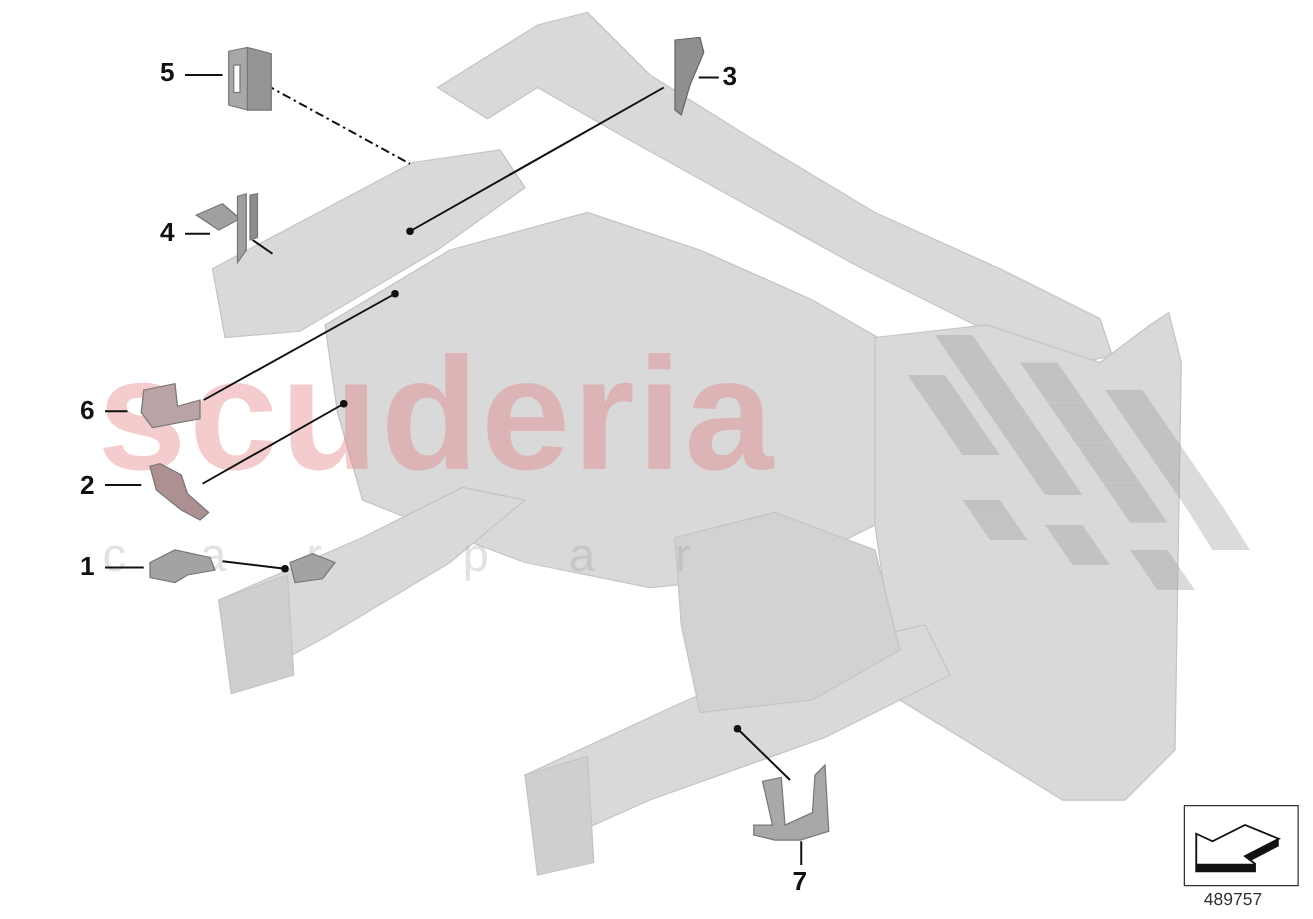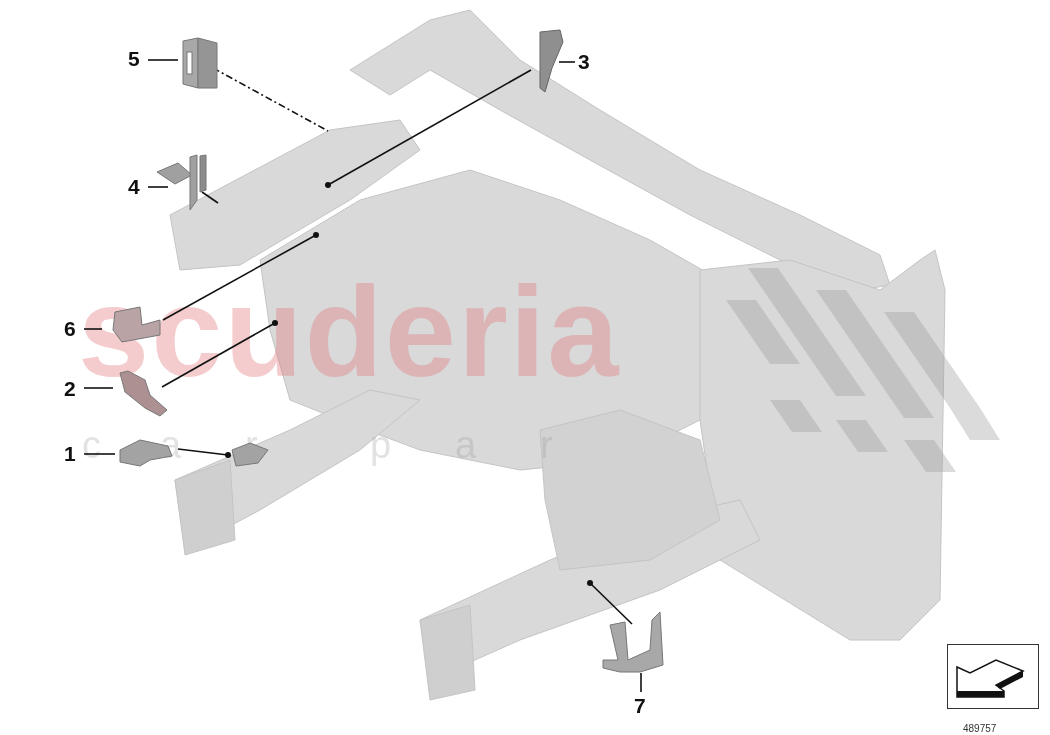--- a/index.html
+++ b/index.html
@@ -2,21 +2,21 @@
 <html><head>
   <meta charset="utf-8">
   <style>
     html, body { margin: 0; padding: 0; background: #ffffff; }
     body { width: 1050px; height: 735px; position: relative; overflow: hidden; font-family: "Liberation Sans", sans-serif; }
     .stage { position: absolute; left: 0; top: 0; width: 1050px; height: 735px; }
     .callout { position: absolute; font-family: "Liberation Sans", sans-serif; font-weight: bold; font-size: 21px; color: #111; line-height: 1; }
     .watermark-main { position: absolute; left: 78px; top: 268px; font-family: "Liberation Sans", sans-serif; font-weight: bold; font-size: 128px; letter-spacing: 2px; color: rgba(225, 120, 125, 0.38); line-height: 1; }
     .watermark-sub { position: absolute; top: 426px; font-family: "Liberation Sans", sans-serif; font-size: 38px; color: rgba(150,150,150,0.28); line-height: 1; }
     .ref-box { position: absolute; left: 947px; top: 644px; width: 90px; height: 63px; border: 1px solid #333; background: #fff; }
-    .ref-number { position: absolute; left: 963px; top: 711px; font-family: "Liberation Sans", sans-serif; font-size: 10px; color: #333; margin-top: 12px; }
+    .ref-number { position: absolute; left: 963px; top: 711px; font-family: "Liberation Sans", sans-serif; font-size: 14px; color: #333; }
   </style>
 </head>
 <body>
 
 <div class="stage">
 
   <svg width="1050" height="735" viewBox="0 0 1050 735" style="position:absolute;left:0;top:0">
     <g fill="#d9d9d9" stroke="#c4c4c4" stroke-width="1">
 
       <path d="M350 70 L430 20 L470 10 L520 60 L600 110 L700 170 L800 215 L880 255 L890 285 L860 290 L780 260 L690 215 L590 160 L500 110 L430 70 L390 95 Z"></path>

